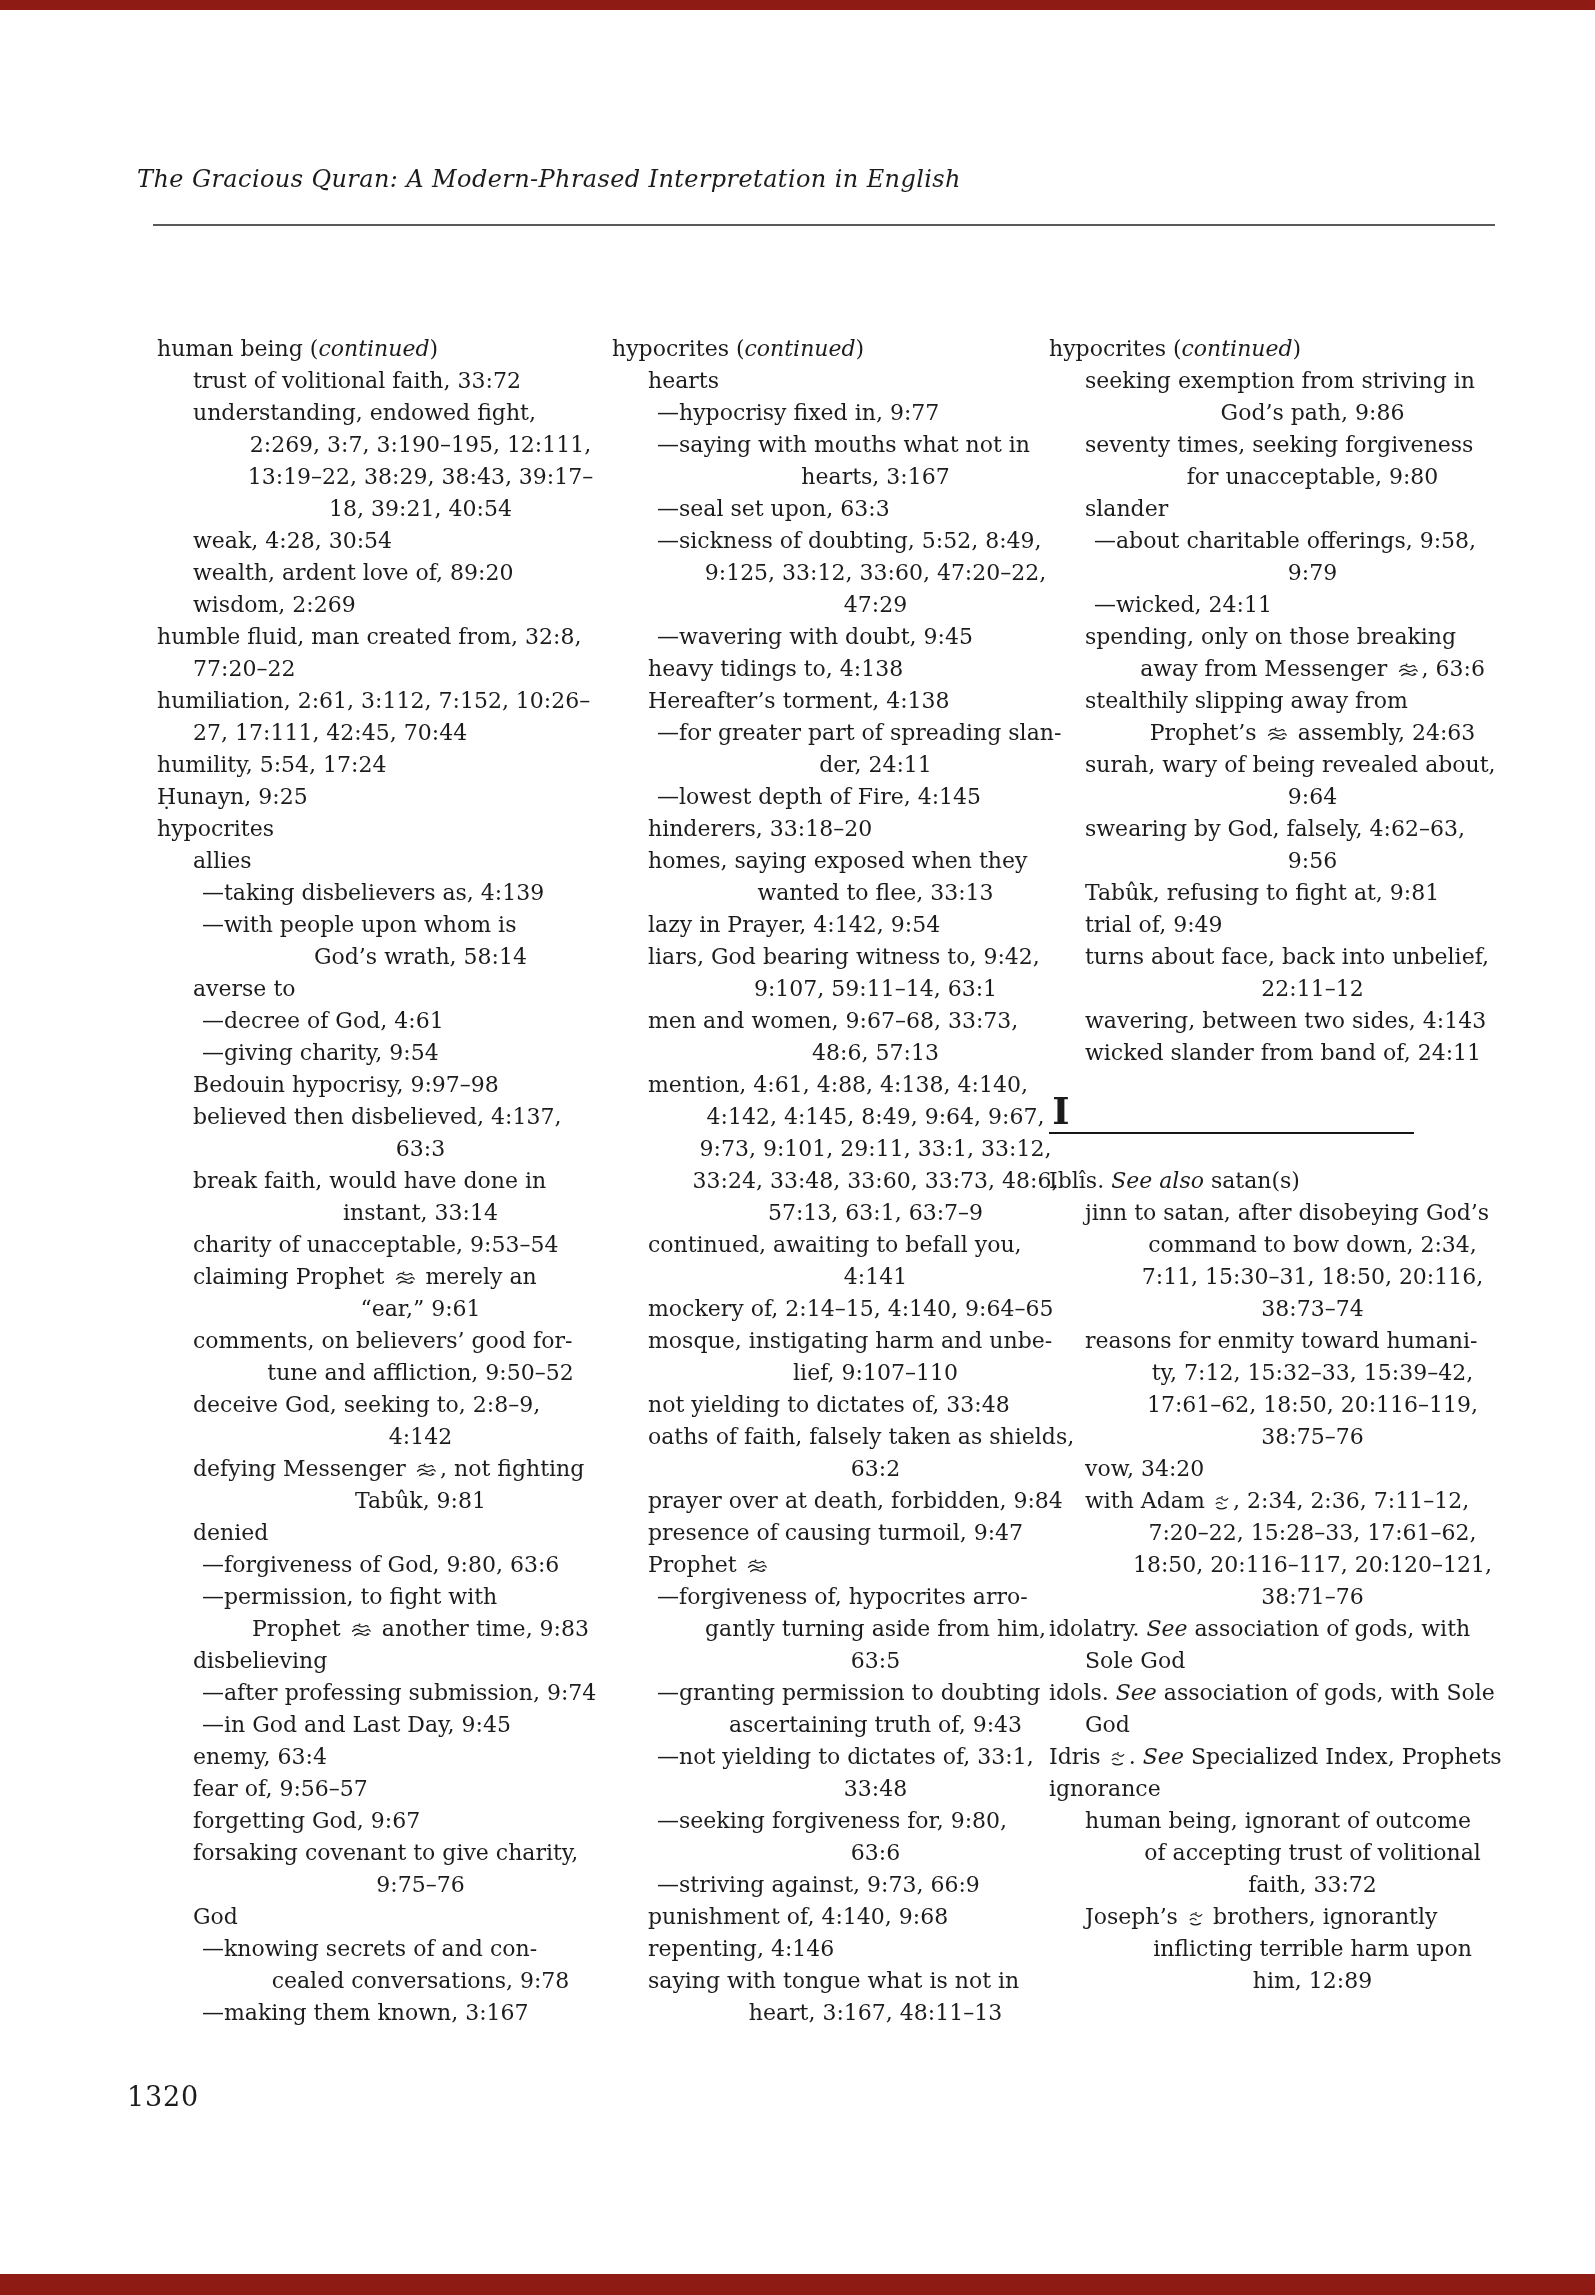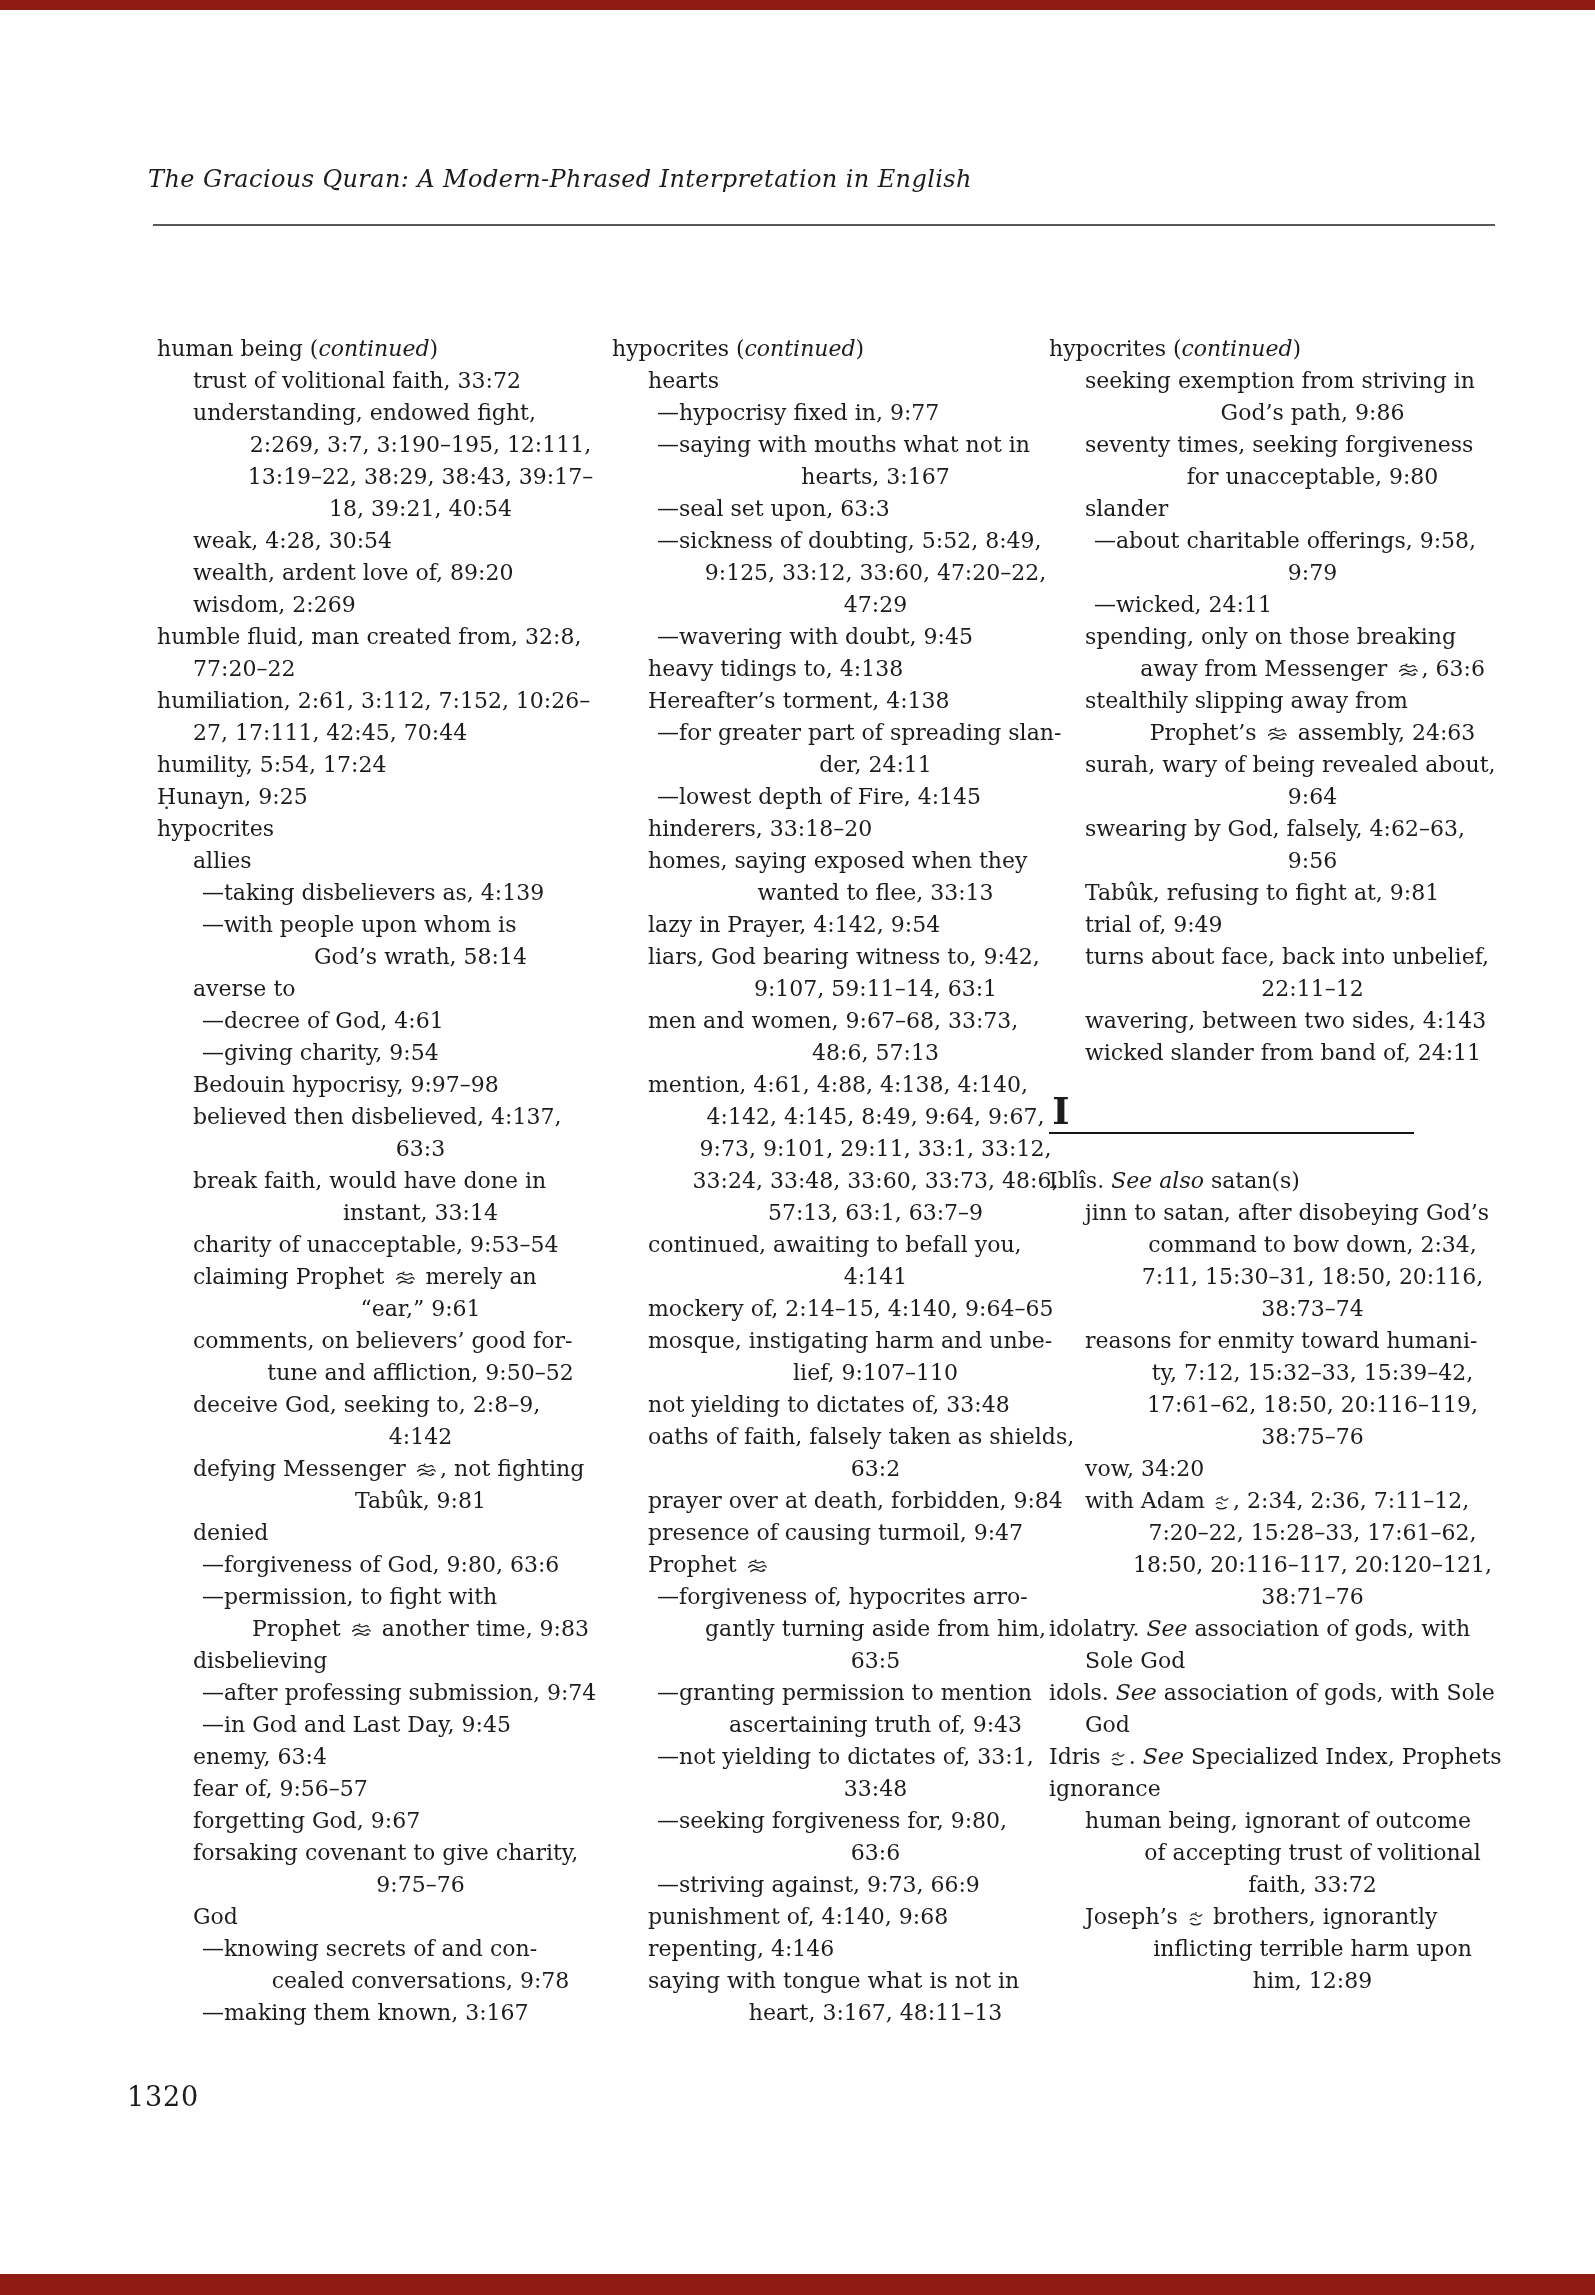--- a/index.html
+++ b/index.html
@@ -5,21 +5,21 @@
   html,body{margin:0;padding:0;}
   body{
     width:1596px;height:2295px;position:relative;background:#ffffff;
     font-family:"DejaVu Serif","Liberation Serif",serif;color:#1c1c1c;
     overflow:hidden;
   }
   .edge-bar{position:absolute;left:0;right:0;}
   .edge-bar.top{top:0;height:9.7px;}
   .edge-bar.bottom{bottom:0;height:21px;}
   .book-title{
-    position:absolute;left:148px;top:165px;font-size:24px;font-style:italic;
+    position:absolute;left:137px;top:165px;font-size:24px;font-style:italic;
     letter-spacing:0.4px;white-space:nowrap;
   }
   .header-rule{
     position:absolute;left:153px;top:224px;width:1342px;height:1.6px;
     background:#3c3c3c;opacity:.85;
   }
   .col{position:absolute;top:333px;width:456px;}
   .col.c1{left:157px;}
   .col.c2{left:612px;}
   .col.c3{left:1049px;}
@@ -171,21 +171,21 @@
           <path d="M6 7 q4 -4 8 -1 q3 2 7 0 q3 -2 5 1"></path>
           <path d="M4 13 q5 -5 10 -1 q4 3 9 0 q4 -3 6 1"></path>
           <path d="M7 19 q6 -5 12 -1 q4 2 8 -1"></path>
         </g>
         <circle cx="14" cy="3.5" r="1.3" fill="#1c1c1c"></circle>
         <circle cx="25" cy="17" r="1.3" fill="#1c1c1c"></circle>
       </svg></div>
     <div class="line i2">—forgiveness of, hypocrites arro-</div>
     <div class="line i3">gantly turning aside from him,</div>
     <div class="line i3">63:5</div>
-    <div class="line i2">—granting permission to mention</div>
+    <div class="line i2">—granting permission to doubting</div>
     <div class="line i3">ascertaining truth of, 9:43</div>
     <div class="line i2">—not yielding to dictates of, 33:1,</div>
     <div class="line i3">33:48</div>
     <div class="line i2">—seeking forgiveness for, 9:80,</div>
     <div class="line i3">63:6</div>
     <div class="line i2">—striving against, 9:73, 66:9</div>
     <div class="line i1">punishment of, 4:140, 9:68</div>
     <div class="line i1">repenting, 4:146</div>
     <div class="line i1">saying with tongue what is not in</div>
     <div class="line i3">heart, 3:167, 48:11–13</div>

